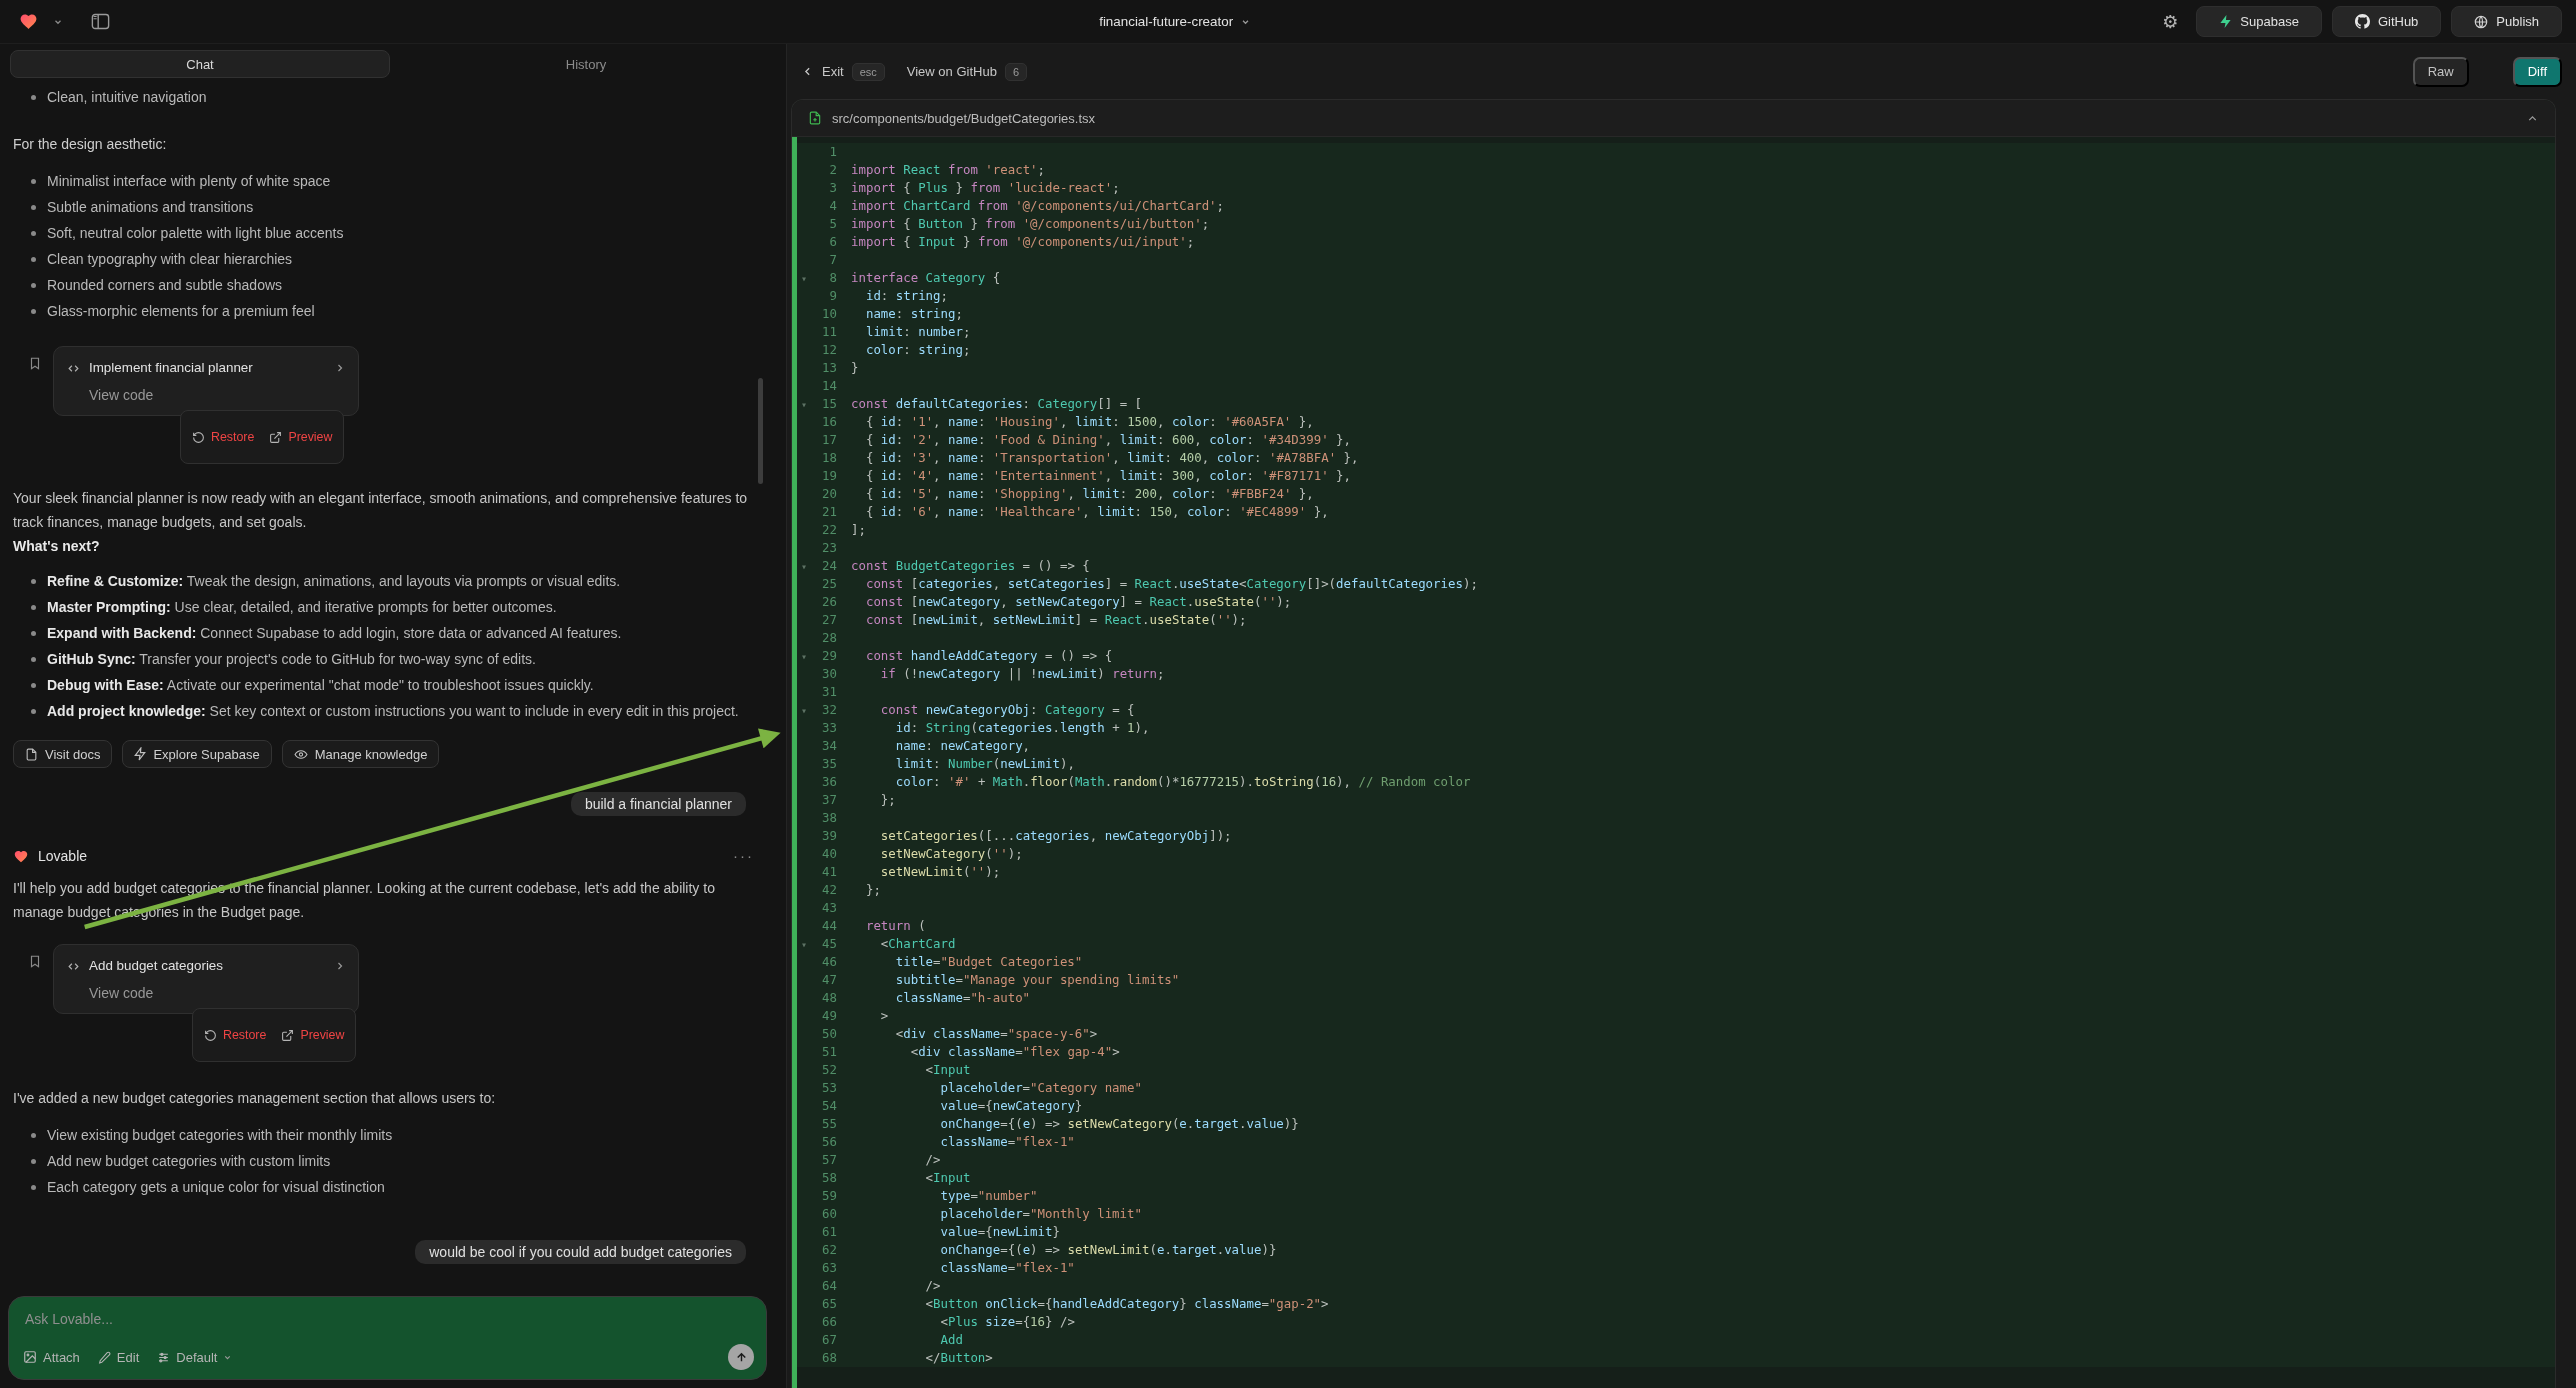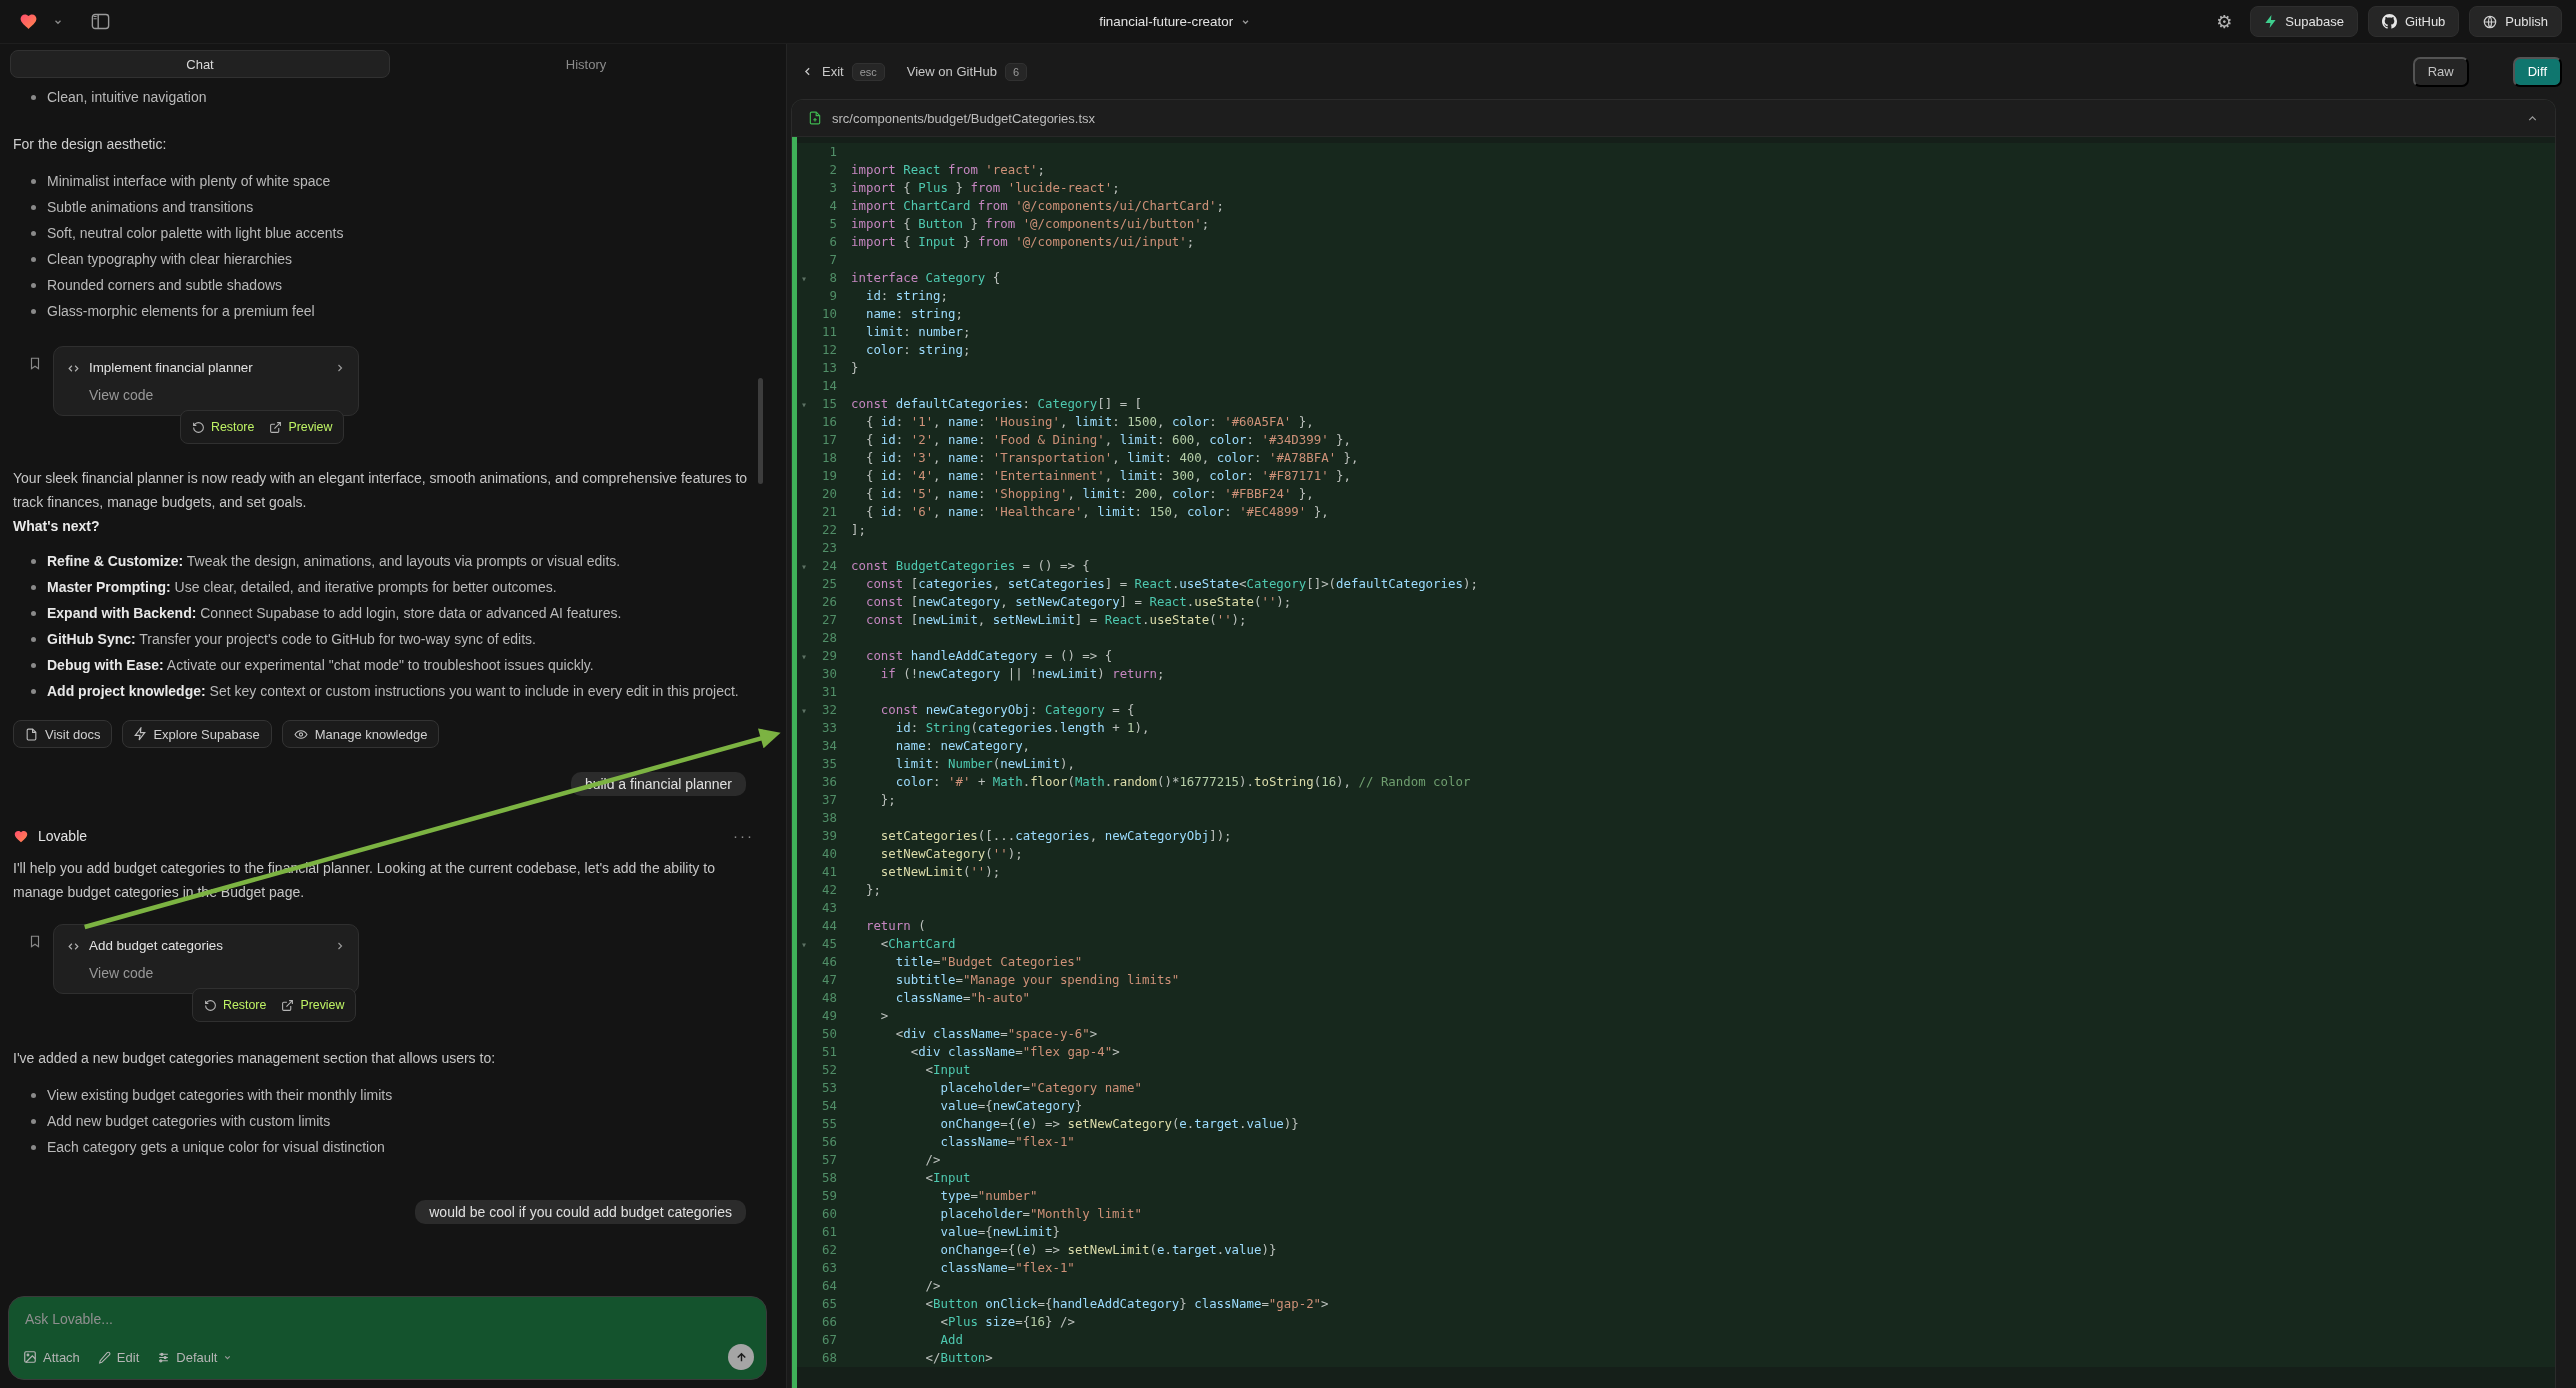--- a/index.html
+++ b/index.html
@@ -14,21 +14,21 @@
 
   
   .topbar { height:44px; display:flex; align-items:center; padding:0 14px;
             background:#141414; border-bottom:1px solid #1e1e1e; position:relative; }
   .logo-group { display:flex; align-items:center; gap:6px; }
   .icon-btn { display:flex; align-items:center; justify-content:center; padding:4px; border-radius:6px; cursor:pointer; }
   .panel-toggle { margin-left:14px; }
   .proj-title { position:absolute; left:45.6%; transform:translateX(-50%);
                 display:flex; align-items:center; gap:7px; color:#e3e3e3; font-size:13.4px; }
   .topbar-right { margin-left:auto; display:flex; align-items:center; gap:10px; }
-  .tb-btn { height:31px; display:inline-flex; align-items:center; gap:8px; padding:0 13px;
+  .tb-btn { height:31px; display:inline-flex; align-items:center; gap:8px; padding:0 22px;
             background:#262626; border:1px solid #2e2e2e; border-radius:8px;
             color:#e2e2e2; font-size:13px; cursor:pointer; }
   .gear { color:#b5b5b5; font-size:18px; margin-right:4px; }
 
   
   .main { display:flex; height:1344px; }
 
   
   .chat-panel { width:787px; position:relative; background:#141414; border-right:1px solid #252525; }
   .tabs { display:flex; gap:6px; margin:6px 10px 0; height:28px; }
@@ -52,21 +52,21 @@
   .version-card { width:306px; margin-left:40px; margin-top:22px; position:relative;
                   background:#1f1f1f; border:1px solid #2f2f2f; border-radius:10px;
                   padding:9px 12px 8px; cursor:pointer; }
   .vc-row1 { display:flex; align-items:center; gap:8px; }
   .vc-title { flex:1; font-size:13.4px; color:#e2e2e2; }
   .vc-sub { margin:3px 0 0 23px; font-size:14px; color:#989898; }
   .bookmark { position:absolute; left:-26px; top:9px; }
 
   .strip { display:inline-flex; align-items:flex-start; gap:15px; position:relative; z-index:2;
            margin:-6px 0 0 167px; background:#1b1b1b; border:1px solid #303030;
-           border-radius:8px; padding:4px 11px; font-size:12.4px; color:#bef264; }
+           border-radius:8px; padding:14px 11px; font-size:12.4px; color:#ef4444; }
   .strip2 { margin-left:179px; }
   .strip-item { display:inline-flex; align-items:center; gap:6px; cursor:pointer; }
 
   .chips { display:flex; gap:10px; margin-top:16px; }
   .chip-btn { height:28px; display:inline-flex; align-items:center; gap:7px; padding:0 11px;
               background:#1b1b1b; border:1px solid #333333; border-radius:8px;
               font-size:13px; color:#d0d0d0; cursor:pointer; }
 
   .bubble-row { text-align:right; margin:24px 14px 0 0; }
   .bubble-row.last { margin-top:40px; }

